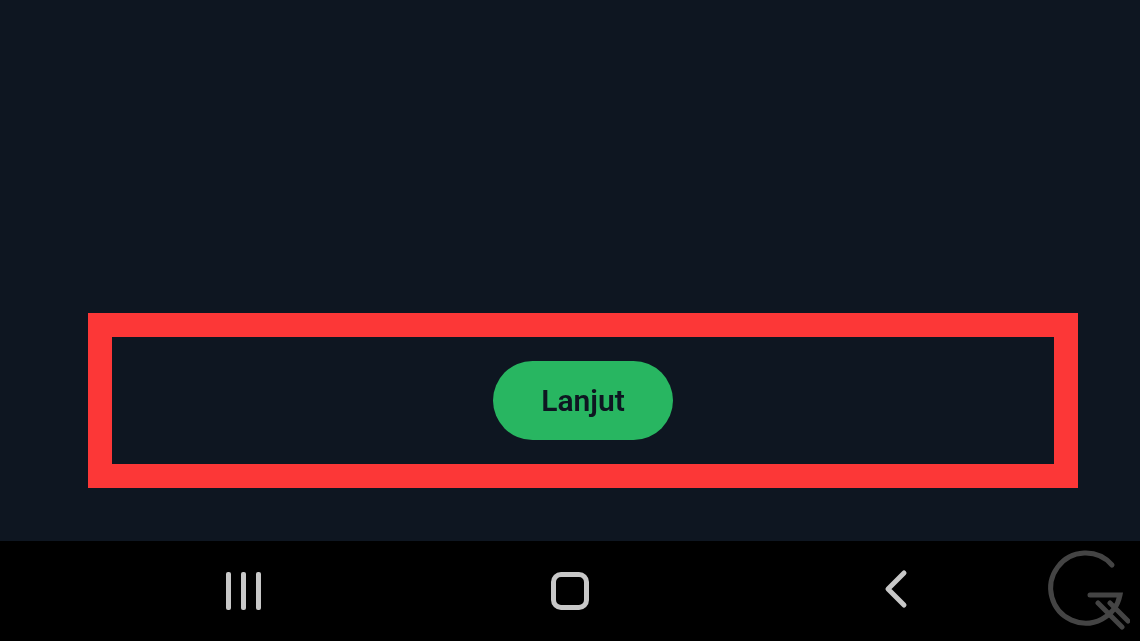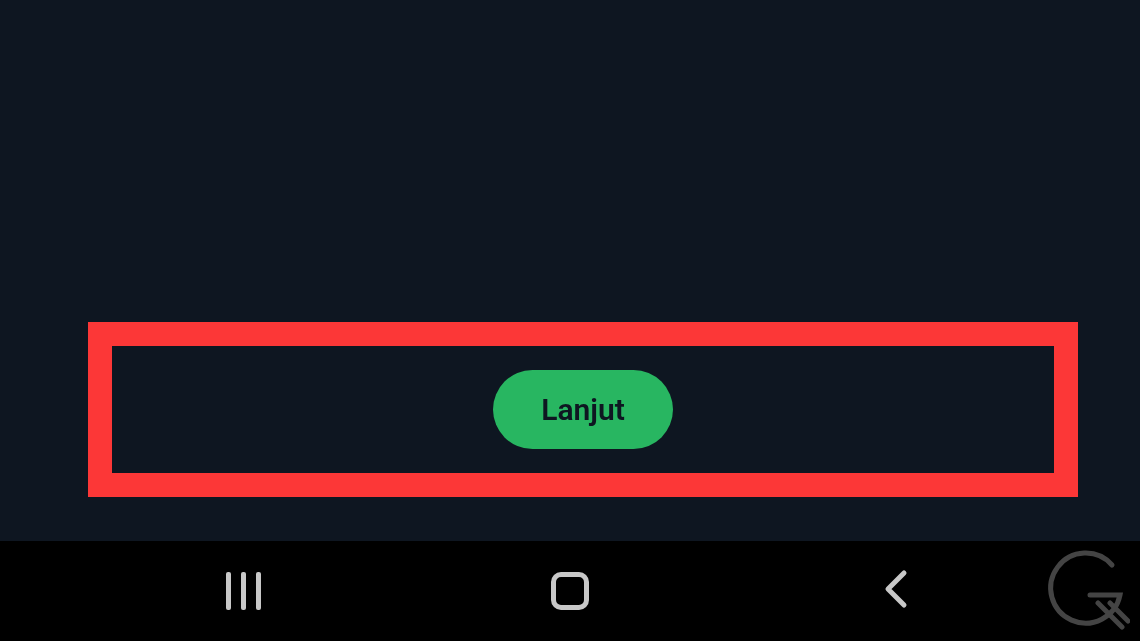--- a/index.html
+++ b/index.html
@@ -16,21 +16,21 @@
       position: relative;
     }
     .content-area {
       width: 100%;
       height: 541px;
       position: relative;
     }
     .highlight-box {
       position: absolute;
       left: 88px;
-      top: 322px;
+      top: 313px;
       width: 990px;
       height: 175px;
       border: 24px solid #fc3737;
       display: flex;
       align-items: center;
       justify-content: center;
     }
     .continue-button {
       background: #28b661;
       border: none;

